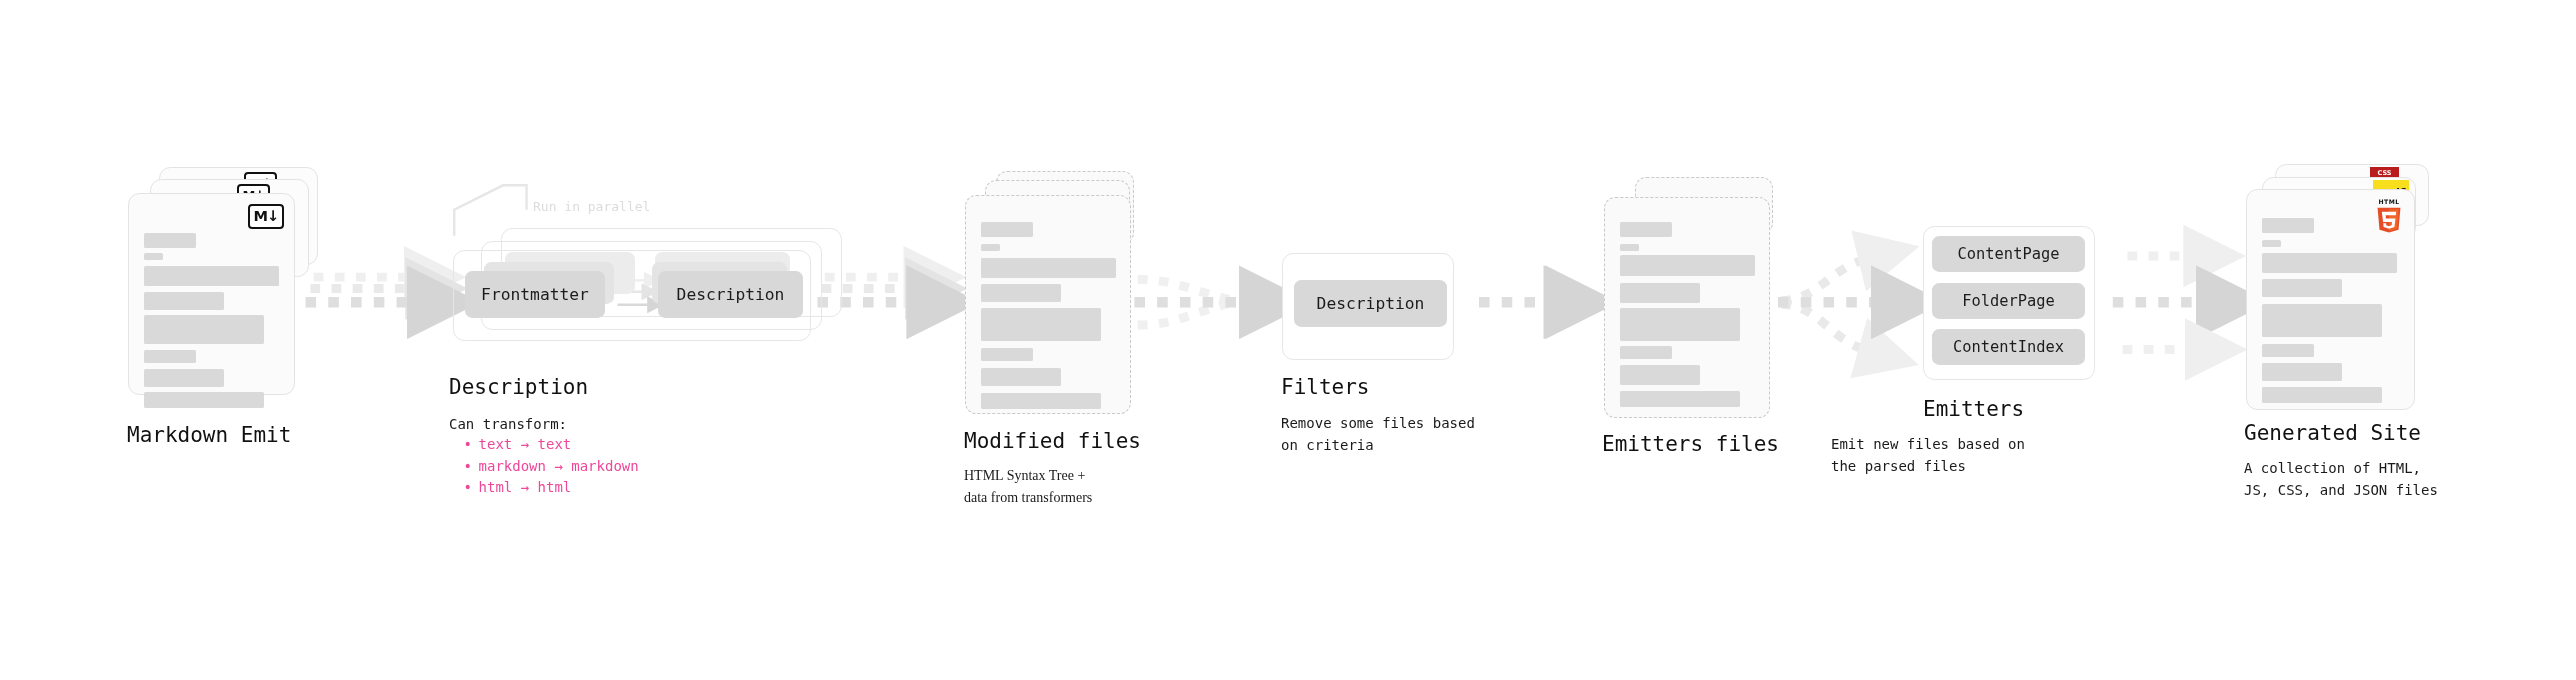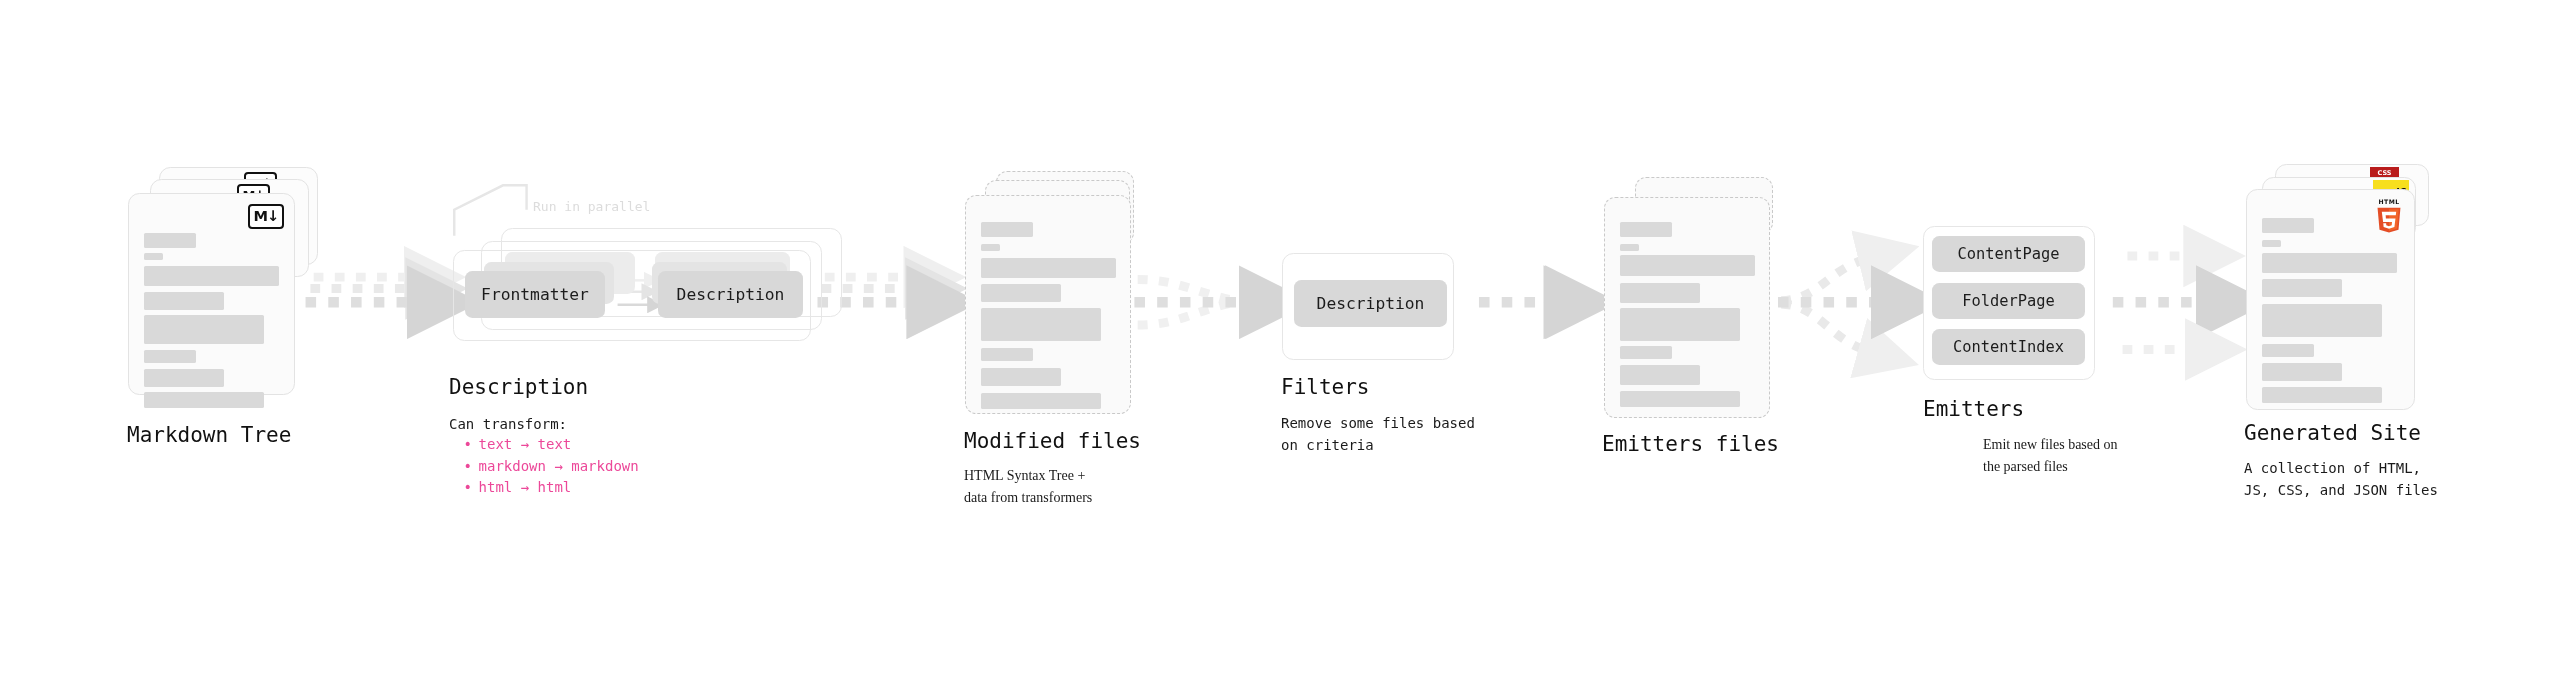--- a/index.html
+++ b/index.html
@@ -224,21 +224,21 @@
       <div class="skel" style="left:14.6px; top:39px;  width:52px;  height:14.6px;"></div>
       <div class="skel" style="left:14.6px; top:59px;  width:19.5px;  height:6.5px;"></div>
       <div class="skel" style="left:14.6px; top:72px;  width:135px; height:19.5px;"></div>
       <div class="skel" style="left:14.6px; top:98px; width:80px;  height:18px;"></div>
       <div class="skel" style="left:14.6px; top:121px; width:120px; height:29px;"></div>
       <div class="skel" style="left:14.6px; top:156px; width:52px;  height:13px;"></div>
       <div class="skel" style="left:14.6px; top:175px; width:80px;  height:18px;"></div>
       <div class="skel" style="left:14.6px; top:198px; width:120px; height:16.3px;"></div>
     </div>
 
-    <div class="title" style="left:127px; top:423px;">Markdown Tree</div>
+    <div class="title" style="left:127px; top:423px;">Markdown Emit</div>
   </div>
 
   <div>
     <div class="parallel-label" style="left:533px; top:199px;">Run in parallel</div>
 
     <div class="groupbox" style="left:501px; top:228px; width:341px; height:89px;"></div>
     <div class="pill faded2" style="left:505px; top:252px; width:130px; height:42px;">Frontmatter</div>
     <div class="pill faded2" style="left:655px; top:252px; width:135px; height:42px;">Description</div>
 
     <div class="groupbox" style="left:481px; top:241px; width:341px; height:89px;"></div>
@@ -320,21 +320,21 @@
         <span>ContentPage</span>
       </div>
     <div class="pill" style="left:1932px; top:283px; width:153px; height:36px; font-size:15.4px;">
         <span>FolderPage</span>
       </div>
     <div class="pill" style="left:1932px; top:329px; width:153px; height:36px; font-size:15.4px;">
         <span>ContentIndex</span>
       </div>
 
     <div class="title" style="left:1923px; top:397px;">Emitters</div>
-    <div class="subtitle" style="left:1983px; top:434px;font-family:Liberation Serif, serif;">Emit new files based on
+    <div class="subtitle" style="left:1831px; top:434px;">Emit new files based on
 the parsed files</div>
   </div>
 
   <div>
     <div class="filecard ghost1" style="left:2275px; top:164px; width:154px; height:62px;"></div>
     <div class="css-badge" style="left:2370px; top:167px; width:29px; height:11.4px; font-size:6.5px; border-bottom:2.4px solid #264de4; background:#b91c1c;">CSS</div>
 
     <div class="filecard ghost2" style="left:2262px; top:177px; width:154px; height:62px;"></div>
     <div class="js-badge" style="left:2373px; top:180px; width:34px; height:18px; font-size:9.8px; padding:0 2.4px 0.8px 0;">JS</div>
 

